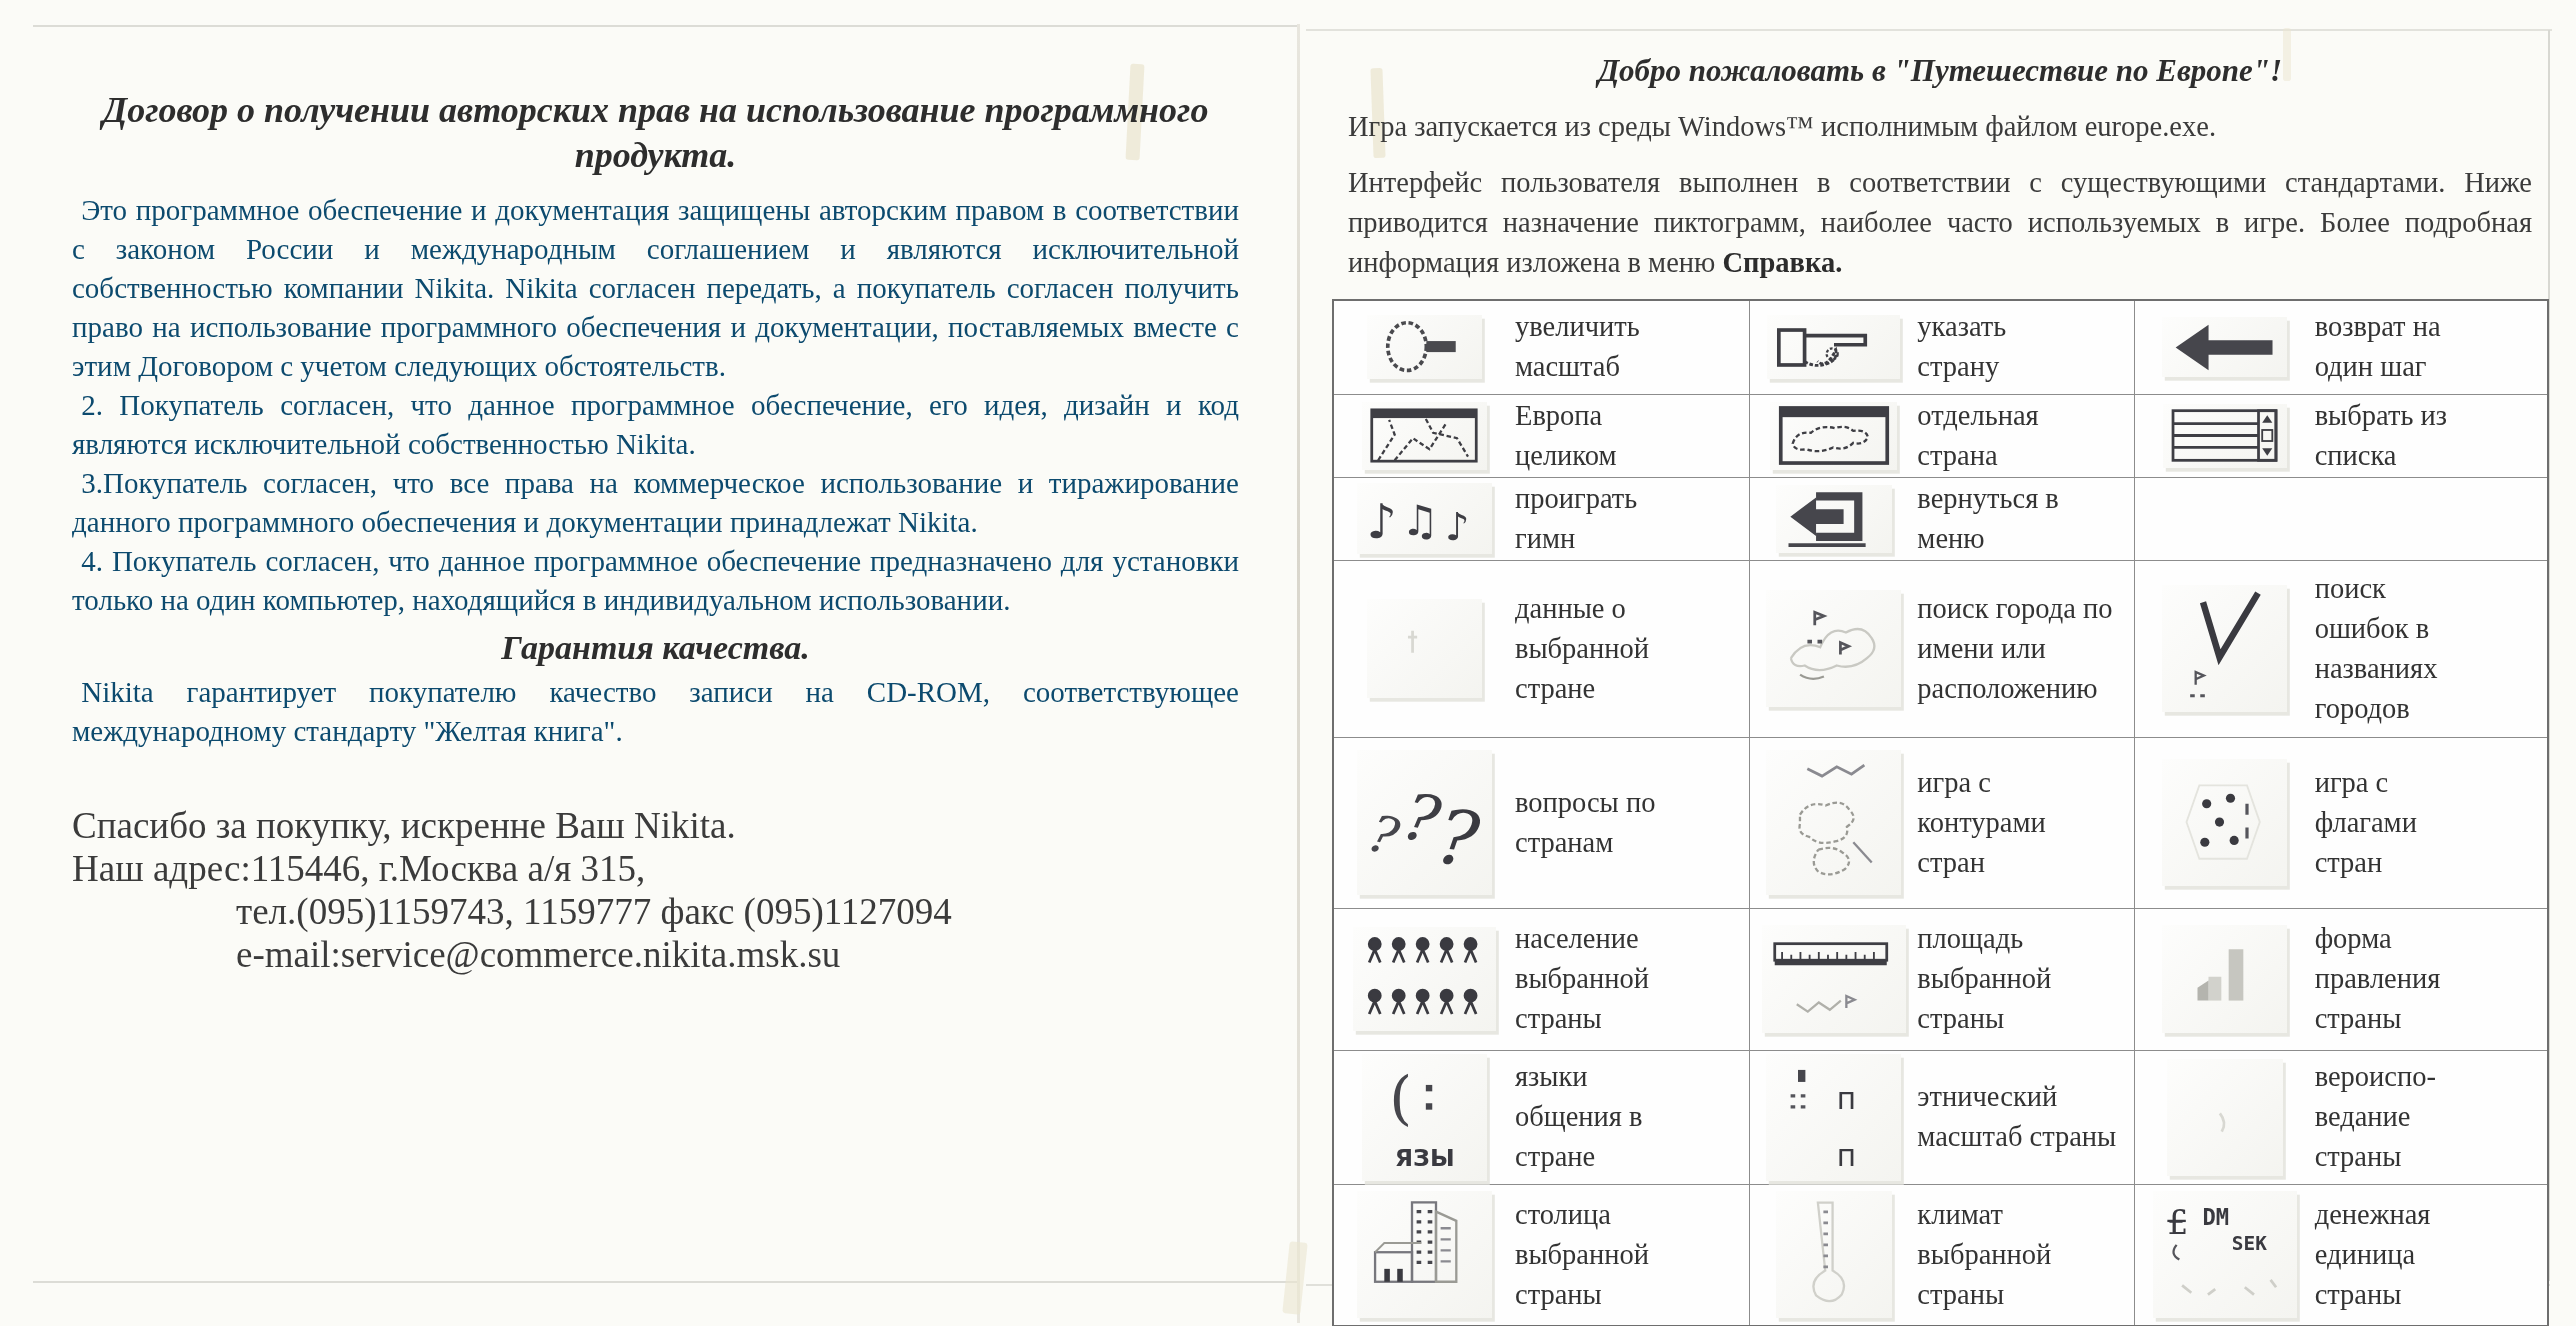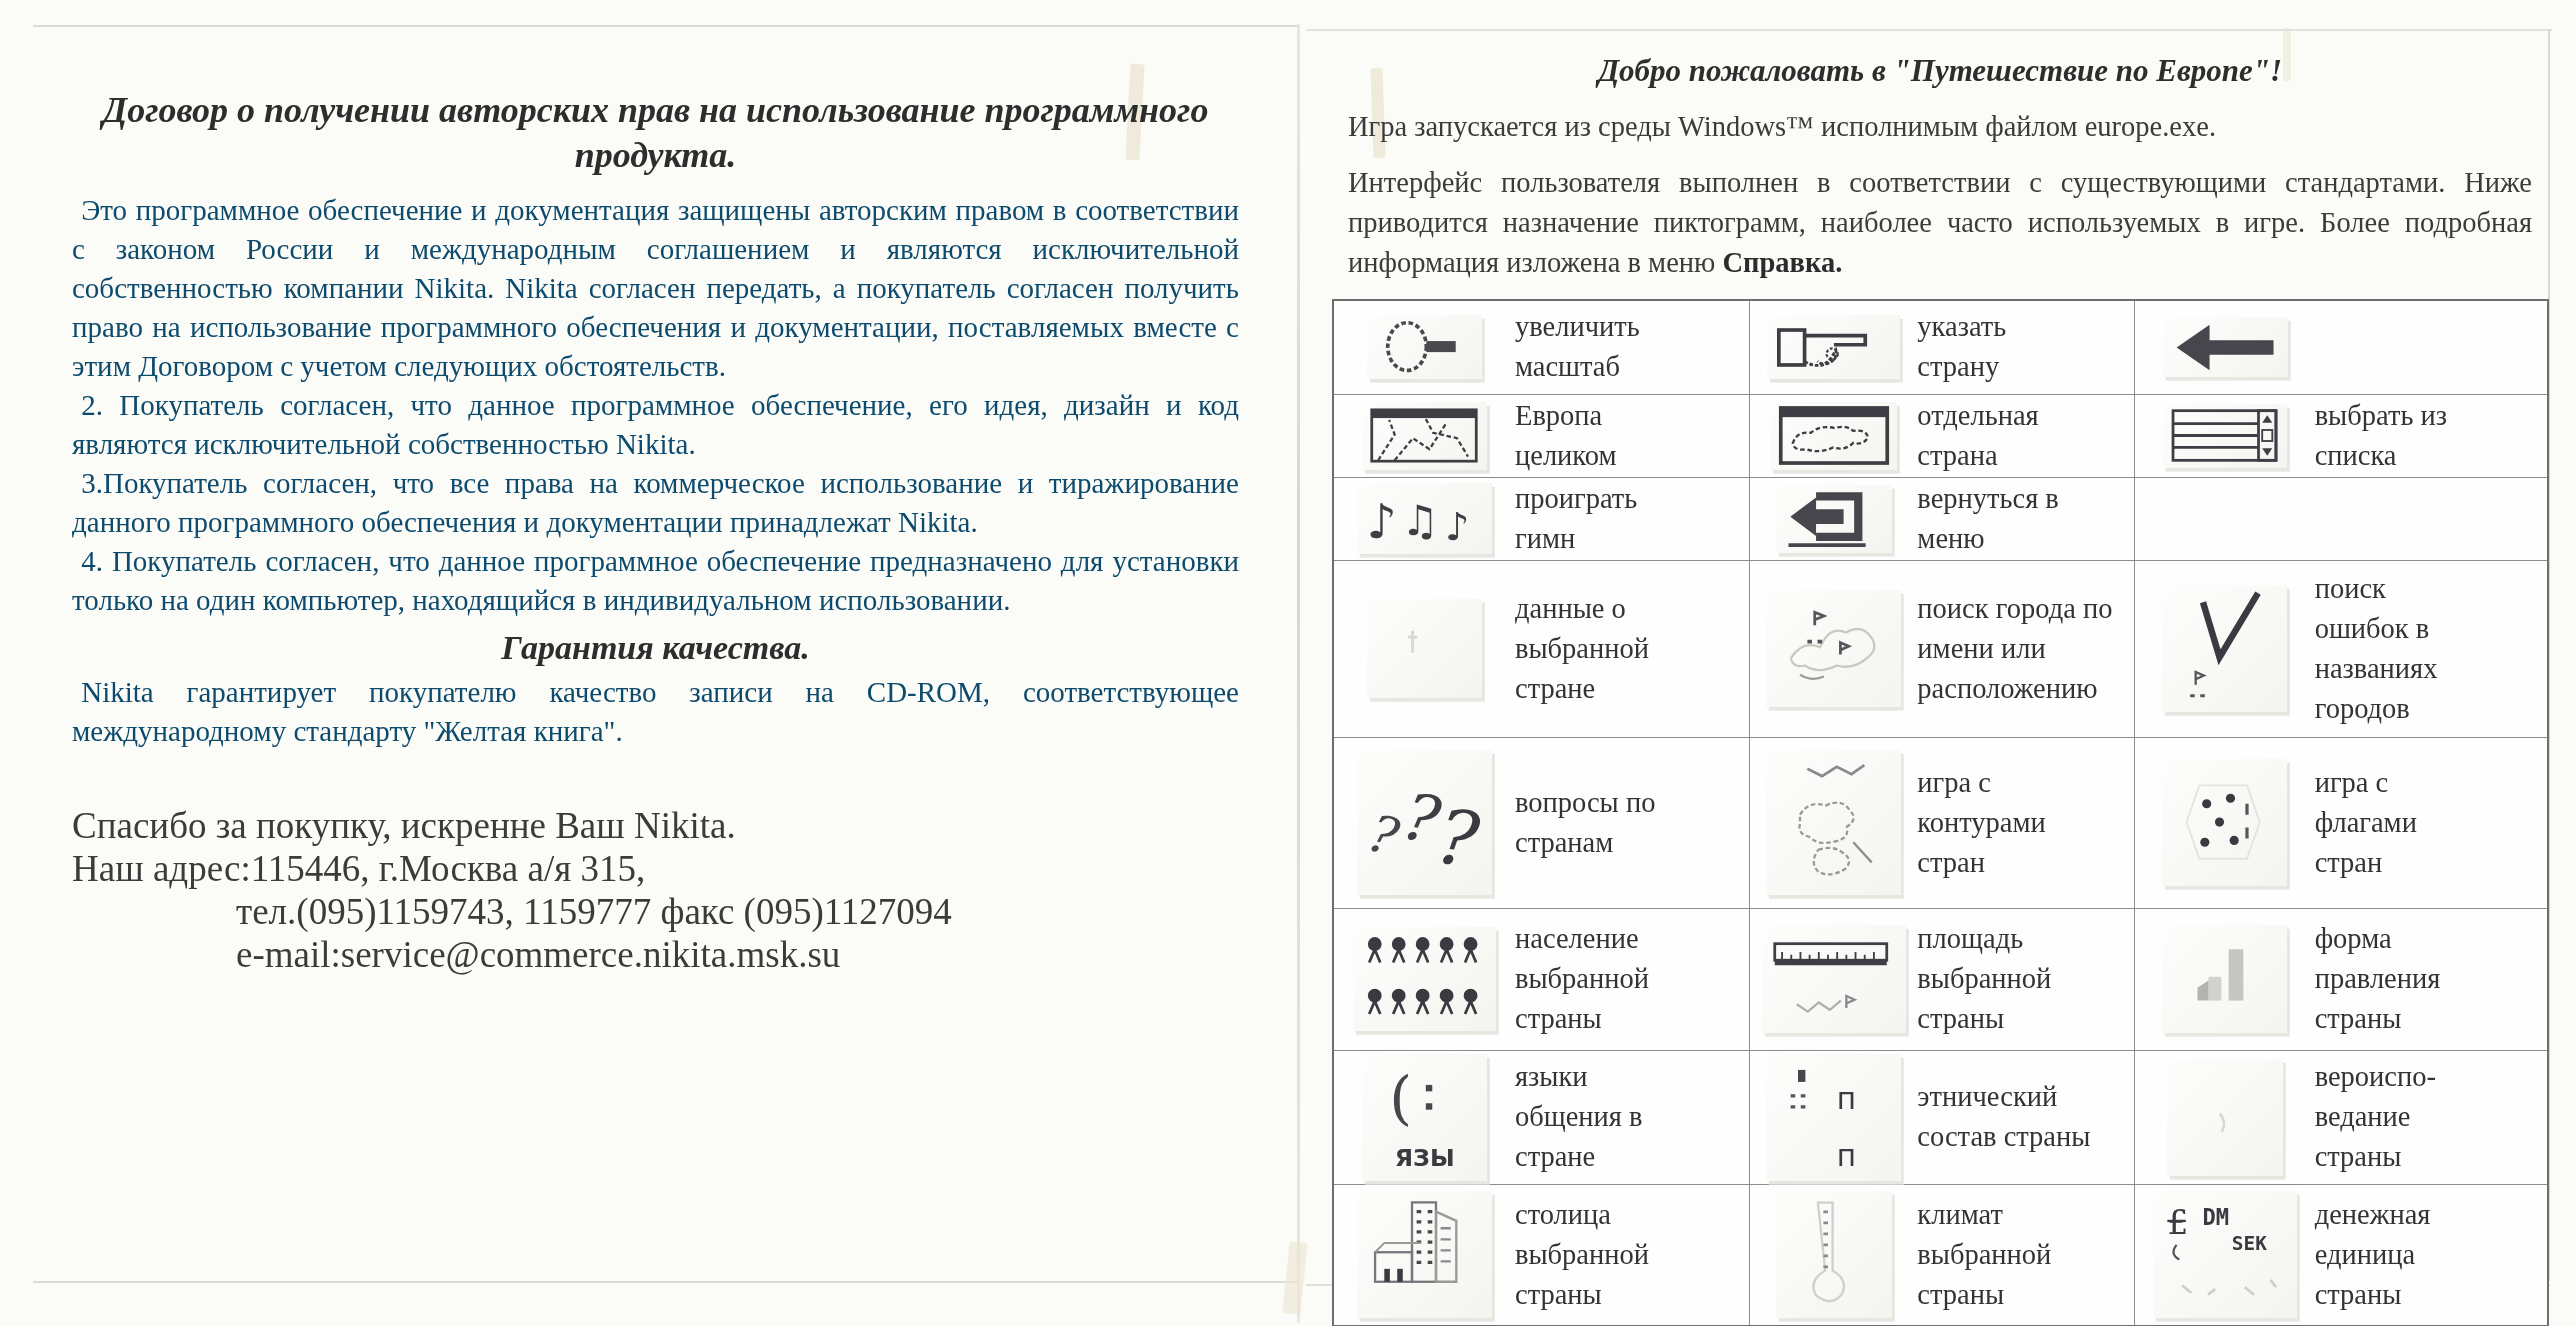--- a/index.html
+++ b/index.html
@@ -109,20 +109,22 @@
 страну</span>
       </div>
       <div class="cell c2" style="height: 94px;">
         <span class="iconwrap">
           <span class="btnface">
             <svg width="110" height="53" viewBox="0 0 120 58">
               <polygon points="6,29 42,4 42,21 112,21 112,37 42,37 42,54" fill="#46464c"></polygon>
             </svg>
           </span>
         </span>
+        <span class="plabel">возврат на
+один шаг</span>
       </div>
       <div class="cell c0" style="height: 83px;">
         <span class="iconwrap">
           <span class="btnface">
             <svg width="110" height="61" viewBox="0 0 120 66">
               <rect x="3" y="5" width="114" height="56" fill="none" stroke="#3e3e44" stroke-width="3"></rect>
               <rect x="3" y="5" width="114" height="9" fill="#3e3e44"></rect>
               <polyline points="10,60 28,32 22,16" fill="none" stroke="#3e3e44" stroke-width="2.5" stroke-dasharray="5 3"></polyline>
               <polyline points="28,60 48,36 66,48 84,20" fill="none" stroke="#3e3e44" stroke-width="2.5" stroke-dasharray="5 3"></polyline>
               <polyline points="62,15 70,30 96,36 108,56" fill="none" stroke="#3e3e44" stroke-width="2.5" stroke-dasharray="5 3"></polyline>
@@ -369,21 +371,21 @@
           <span class="btnface">
             <svg width="120" height="120" viewBox="0 0 130 130">
               <rect x="26" y="14" width="8" height="13" fill="#46464c"></rect>
               <path d="M18 42 h5 m6 0 h5 m-16 12 h5 m6 0 h5" stroke="#55555b" stroke-width="3.5"></path>
               <text x="68" y="56" font-size="32" font-family="DejaVu Sans" fill="#3a3a40">п</text>
               <text x="68" y="118" font-size="32" font-family="DejaVu Sans" fill="#3a3a40">п</text>
             </svg>
           </span>
         </span>
         <span class="plabel">этнический
-состав страны</span>
+масштаб страны</span>
       </div>
       <div class="cell c2" style="height: 134px;">
         <span class="iconwrap">
           <span class="btnface">
             <svg width="101" height="110" viewBox="0 0 110 120">
               <path d="M50 56 q8 10 2 20" fill="none" stroke="#d8d8d2" stroke-width="3"></path>
             </svg>
           </span>
         </span>
         <span class="plabel">вероиспо-

